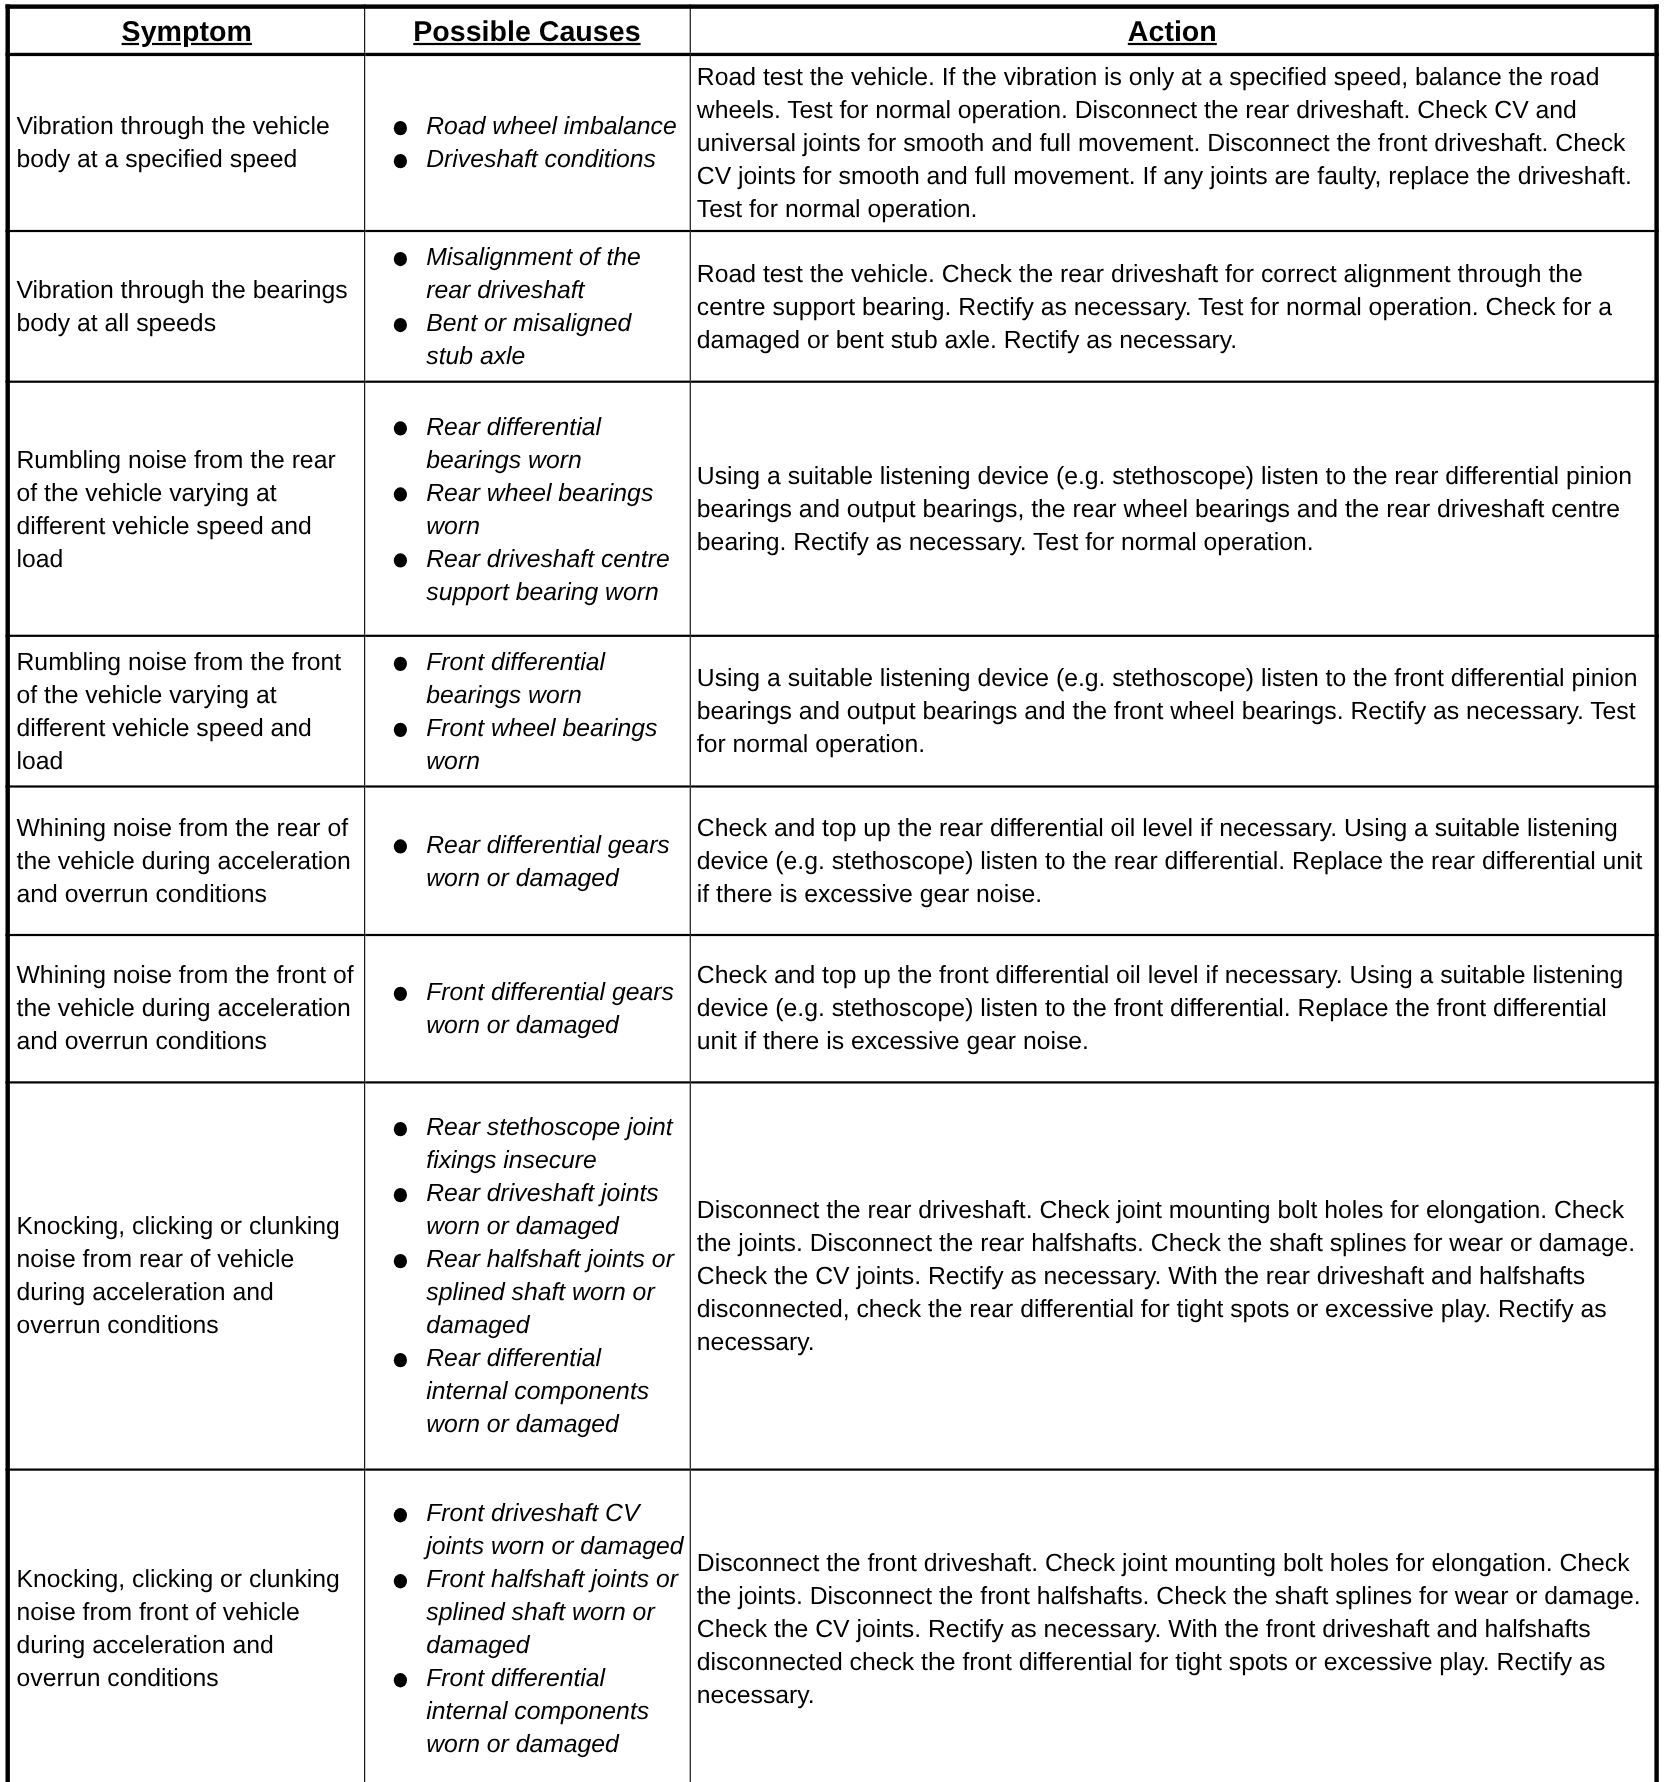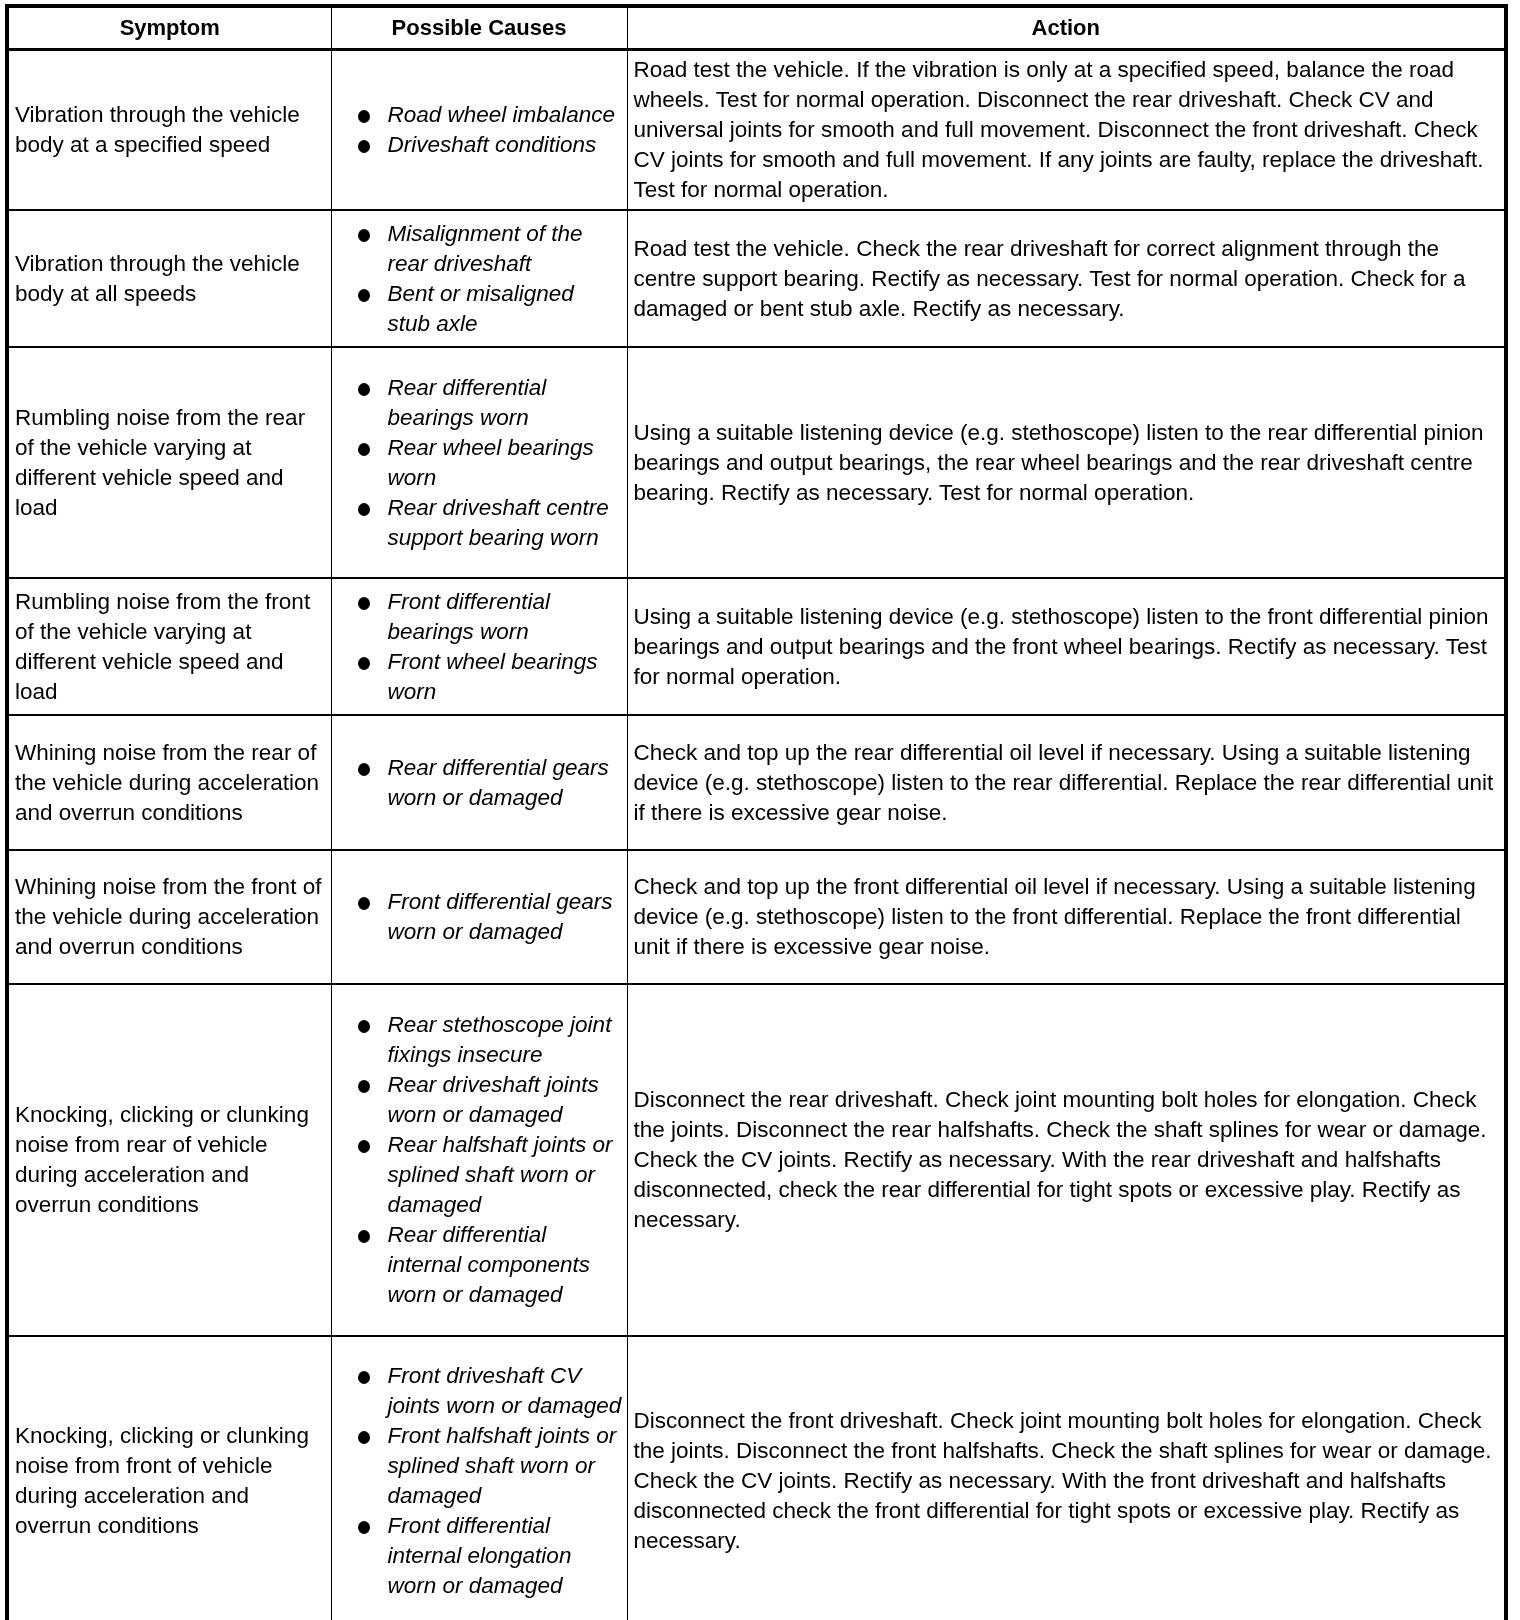--- a/index.html
+++ b/index.html
@@ -19,21 +19,22 @@
   col.c2 { width: 296px; }
   col.c3 { width: auto; }
   th {
     height: 40px;
     font-weight: bold;
     text-align: center;
     border-bottom: 3px solid #000;
     border-left: 1.5px solid #000;
     border-right: 1.5px solid #000;
     padding: 0;
-    font-size: 22px;
+    font-size: 26px;
+    text-decoration: underline;
   }
   td {
     border-left: 1.5px solid #000;
     border-right: 1.5px solid #000;
     border-top: 2px solid #000;
     vertical-align: middle;
     padding: 2px 4px;
   }
   td.sym { padding-left: 6px; padding-right: 4px; }
   td.act { padding-left: 6px; padding-right: 10px; }
@@ -73,21 +74,21 @@
         <td class="sym">Vibration through the vehicle body at a specified speed</td>
         <td>
           <ul class="causes">
             <li><span class="bullet"></span><span>Road wheel imbalance</span></li>
             <li><span class="bullet"></span><span>Driveshaft conditions</span></li>
           </ul>
         </td>
         <td class="act">Road test the vehicle. If the vibration is only at a specified speed, balance the road wheels. Test for normal operation. Disconnect the rear driveshaft. Check CV and universal joints for smooth and full movement. Disconnect the front driveshaft. Check CV joints for smooth and full movement. If any joints are faulty, replace the driveshaft. Test for normal operation.</td>
       </tr>
       <tr class="r2">
-        <td class="sym">Vibration through the vehicle body at all speeds</td>
+        <td class="sym">Vibration through the bearings body at all speeds</td>
         <td>
           <ul class="causes">
             <li><span class="bullet"></span><span>Misalignment of the rear driveshaft</span></li>
             <li><span class="bullet"></span><span>Bent or misaligned stub axle</span></li>
           </ul>
         </td>
         <td class="act">Road test the vehicle. Check the rear driveshaft for correct alignment through the centre support bearing. Rectify as necessary. Test for normal operation. Check for a damaged or bent stub axle. Rectify as necessary.</td>
       </tr>
       <tr class="r3">
         <td class="sym">Rumbling noise from the rear of the vehicle varying at different vehicle speed and load</td>
@@ -139,19 +140,19 @@
           </ul>
         </td>
         <td class="act">Disconnect the rear driveshaft. Check joint mounting bolt holes for elongation. Check the joints. Disconnect the rear halfshafts. Check the shaft splines for wear or damage. Check the CV joints. Rectify as necessary. With the rear driveshaft and halfshafts disconnected, check the rear differential for tight spots or excessive play. Rectify as necessary.</td>
       </tr>
       <tr class="r8">
         <td class="sym">Knocking, clicking or clunking noise from front of vehicle during acceleration and overrun conditions</td>
         <td>
           <ul class="causes">
             <li><span class="bullet"></span><span>Front driveshaft CV joints worn or damaged</span></li>
             <li><span class="bullet"></span><span>Front halfshaft joints or splined shaft worn or damaged</span></li>
-            <li><span class="bullet"></span><span>Front differential internal elongation worn or damaged</span></li>
+            <li><span class="bullet"></span><span>Front differential internal components worn or damaged</span></li>
           </ul>
         </td>
         <td class="act">Disconnect the front driveshaft. Check joint mounting bolt holes for elongation. Check the joints. Disconnect the front halfshafts. Check the shaft splines for wear or damage. Check the CV joints. Rectify as necessary. With the front driveshaft and halfshafts disconnected check the front differential for tight spots or excessive play. Rectify as necessary.</td>
       </tr>
     </tbody>
 </table>
 
 </body></html>

